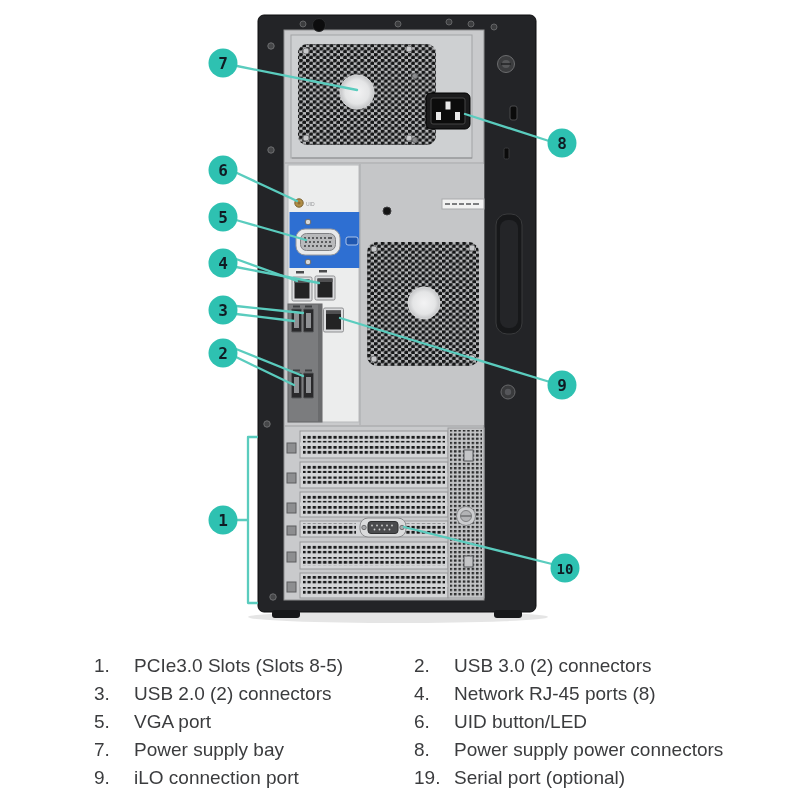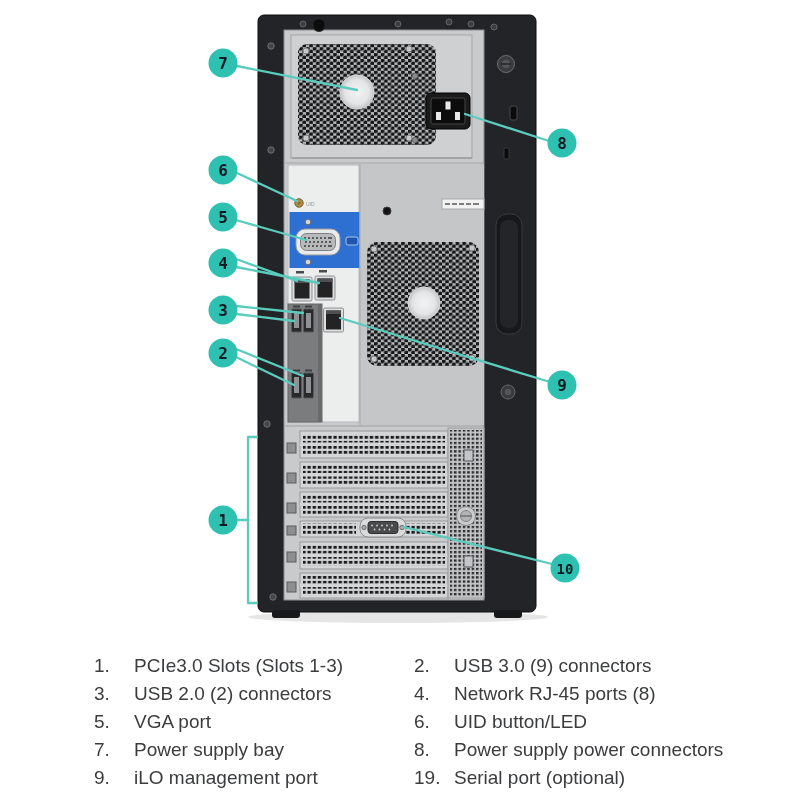--- a/index.html
+++ b/index.html
@@ -346,43 +346,43 @@
     <g>
       <circle cx="565" cy="568" r="14.5" fill="#2ec1b1"></circle>
       <text class="callout-num" x="565" y="573.5" style="font-size:14px">10</text>
     </g>
   </g>
 </svg>
 
 <div class="legend-col c1">
   <div class="lrow">
     <span class="lnum">1.</span>
-    <span class="llab">PCIe3.0 Slots (Slots 1-3)</span>
+    <span class="llab">PCIe3.0 Slots (Slots 8-5)</span>
   </div>
   <div class="lrow">
     <span class="lnum">3.</span>
     <span class="llab">USB 2.0 (2) connectors</span>
   </div>
   <div class="lrow">
     <span class="lnum">5.</span>
     <span class="llab">VGA port</span>
   </div>
   <div class="lrow">
     <span class="lnum">7.</span>
     <span class="llab">Power supply bay</span>
   </div>
   <div class="lrow">
     <span class="lnum">9.</span>
-    <span class="llab">iLO management port</span>
+    <span class="llab">iLO connection port</span>
   </div>
 </div>
 <div class="legend-col c2">
   <div class="lrow">
     <span class="lnum">2.</span>
-    <span class="llab">USB 3.0 (9) connectors</span>
+    <span class="llab">USB 3.0 (2) connectors</span>
   </div>
   <div class="lrow">
     <span class="lnum">4.</span>
     <span class="llab">Network RJ-45 ports (8)</span>
   </div>
   <div class="lrow">
     <span class="lnum">6.</span>
     <span class="llab">UID button/LED</span>
   </div>
   <div class="lrow">

